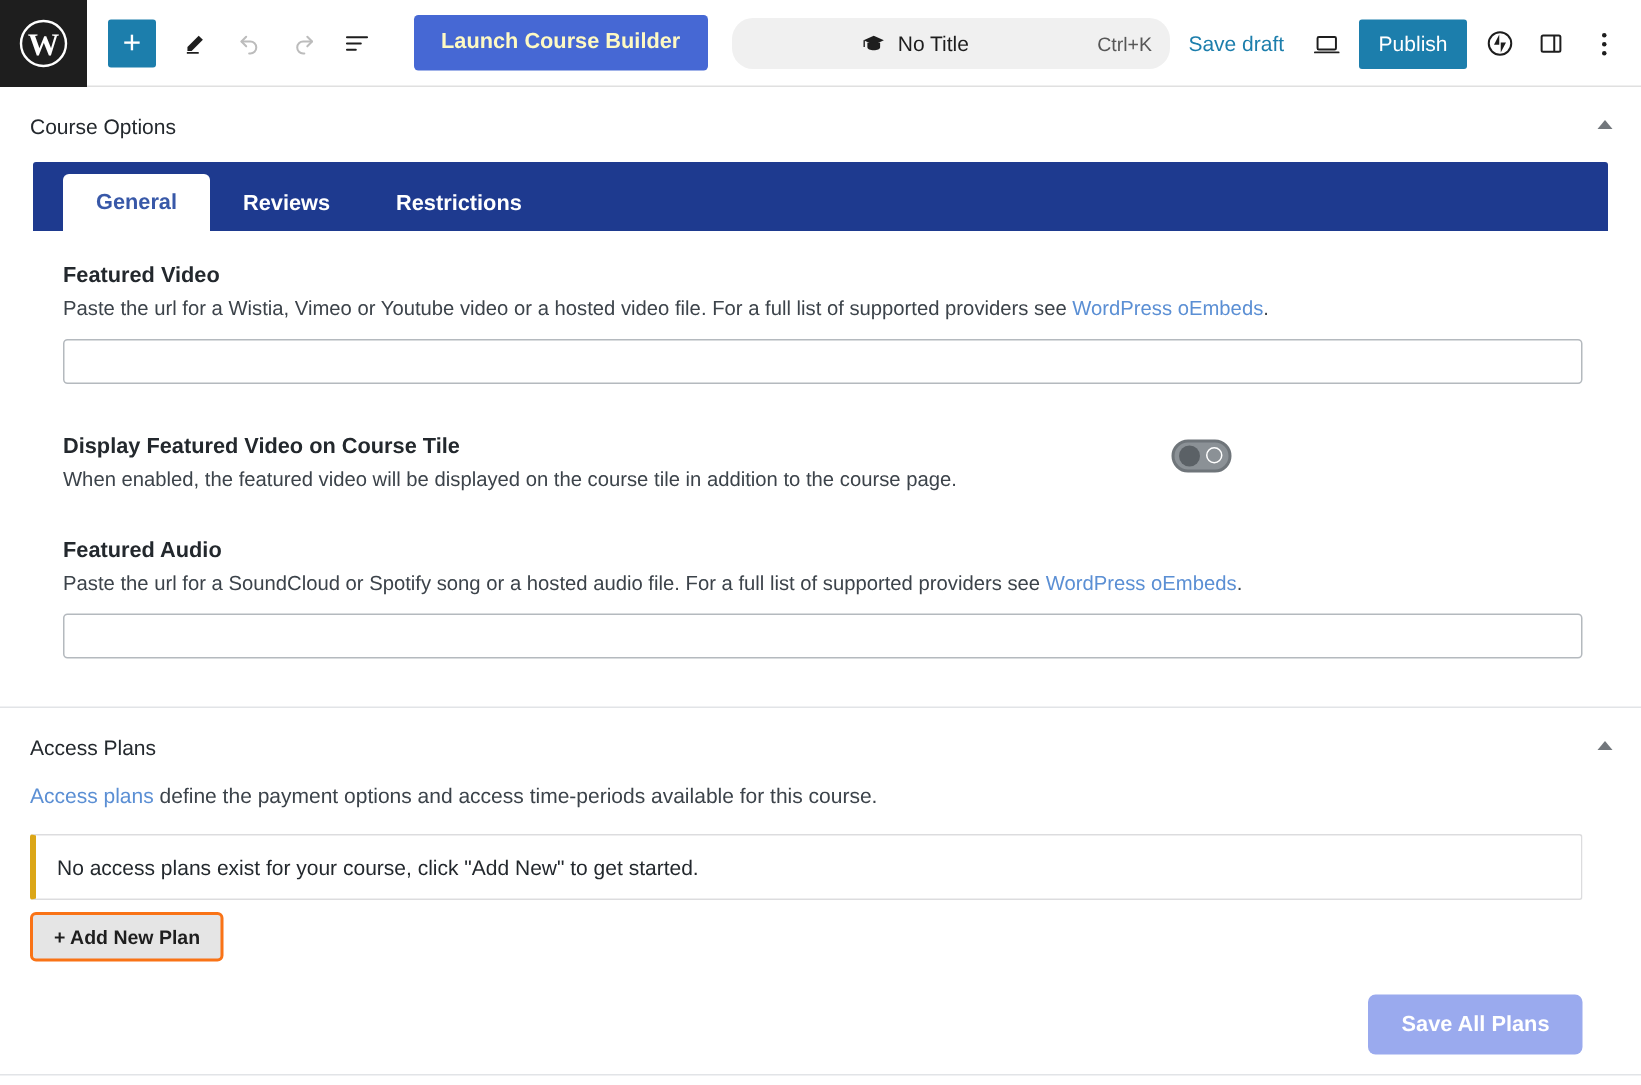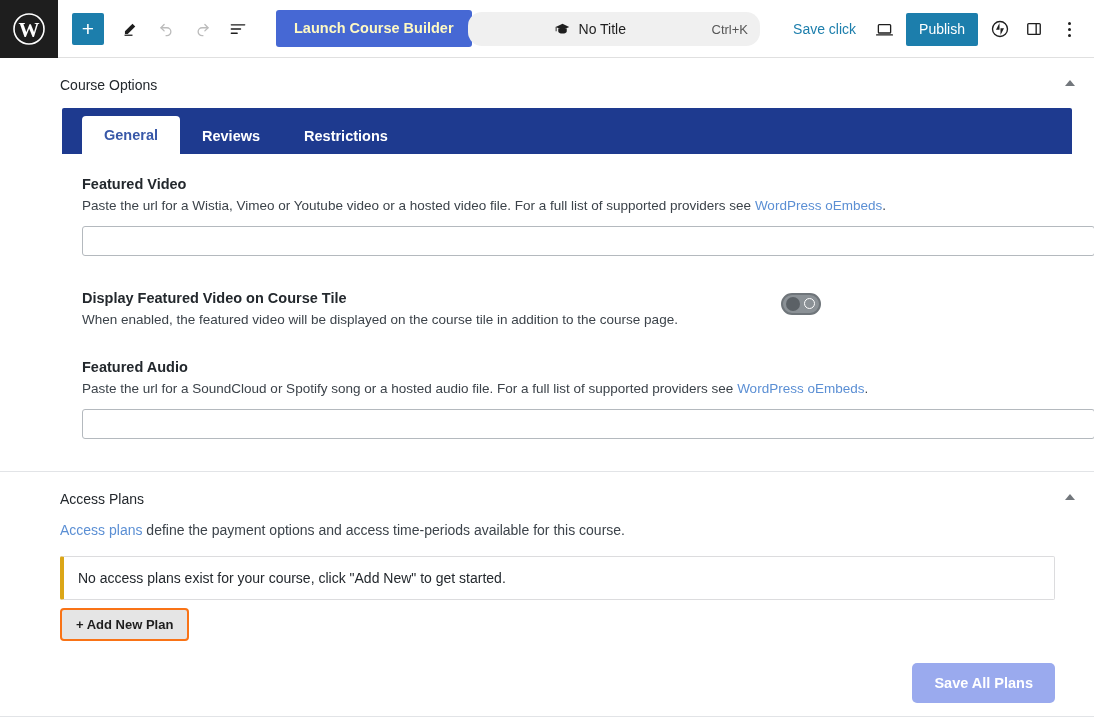--- a/index.html
+++ b/index.html
@@ -66,21 +66,21 @@
     border-radius: 3px;
     padding: 0 18px;
     height: 37px;
     line-height: 37px;
     cursor: pointer;
     white-space: nowrap;
   }
 
   .cmd-palette {
     position: absolute;
-    left: 468px; top: 12px;
+    left: 488px; top: 12px;
     width: 292px; height: 34px;
     background: #f0f0f0;
     border-radius: 14px;
     display: flex; align-items: center;
     cursor: pointer;
   }
   .cmd-center {
     flex: 1;
     display: flex; align-items: center; justify-content: center;
     gap: 8px;
@@ -121,21 +121,21 @@
   .kebab {
     width: 34px; height: 34px;
     display: flex; flex-direction: column;
     align-items: center; justify-content: center;
     gap: 3px;
     cursor: pointer;
   }
   .kebab i { width: 3px; height: 3px; background: #1e1e1e; border-radius: 50%; display:block; }
 
   
-  .panel { background: #ffffff; margin-left: 40px; }
+  .panel { background: #ffffff; }
   .panel-head {
     position: relative;
     padding: 18px 24px 14px 20px;
   }
   .panel-title {
     font-size: 14px;
     color: #23282d;
     font-weight: 400;
   }
   .collapse-arrow {
@@ -360,21 +360,21 @@
         <path d="M12 4L2.5 8.3 12 12.6l9.5-4.3L12 4z" fill="#1e1e1e"></path>
         <path d="M6 10.6v4.2c0 1.6 2.7 2.9 6 2.9s6-1.3 6-2.9v-4.2" fill="#1e1e1e"></path>
         <path d="M3 8.3v6.2" stroke="#1e1e1e" stroke-width="1.3" fill="none"></path>
       </svg>
       <span class="cmd-title">No Title</span>
     </div>
     <span class="cmd-shortcut">Ctrl+K</span>
   </div>
 
   <div class="tb-right">
-    <a class="save-draft">Save click</a>
+    <a class="save-draft">Save draft</a>
 
     <div class="tb-btn">
       <svg width="21" height="21" viewBox="0 0 24 24" class="tb-icon">
         <rect x="5" y="6.5" width="14" height="9.5" rx="1" fill="none" stroke="currentColor" stroke-width="1.5"></rect>
         <path d="M3 18.2h18" stroke="currentColor" stroke-width="1.5" stroke-linecap="round"></path>
       </svg>
     </div>
 
     <button class="publish-btn">Publish</button>
 

